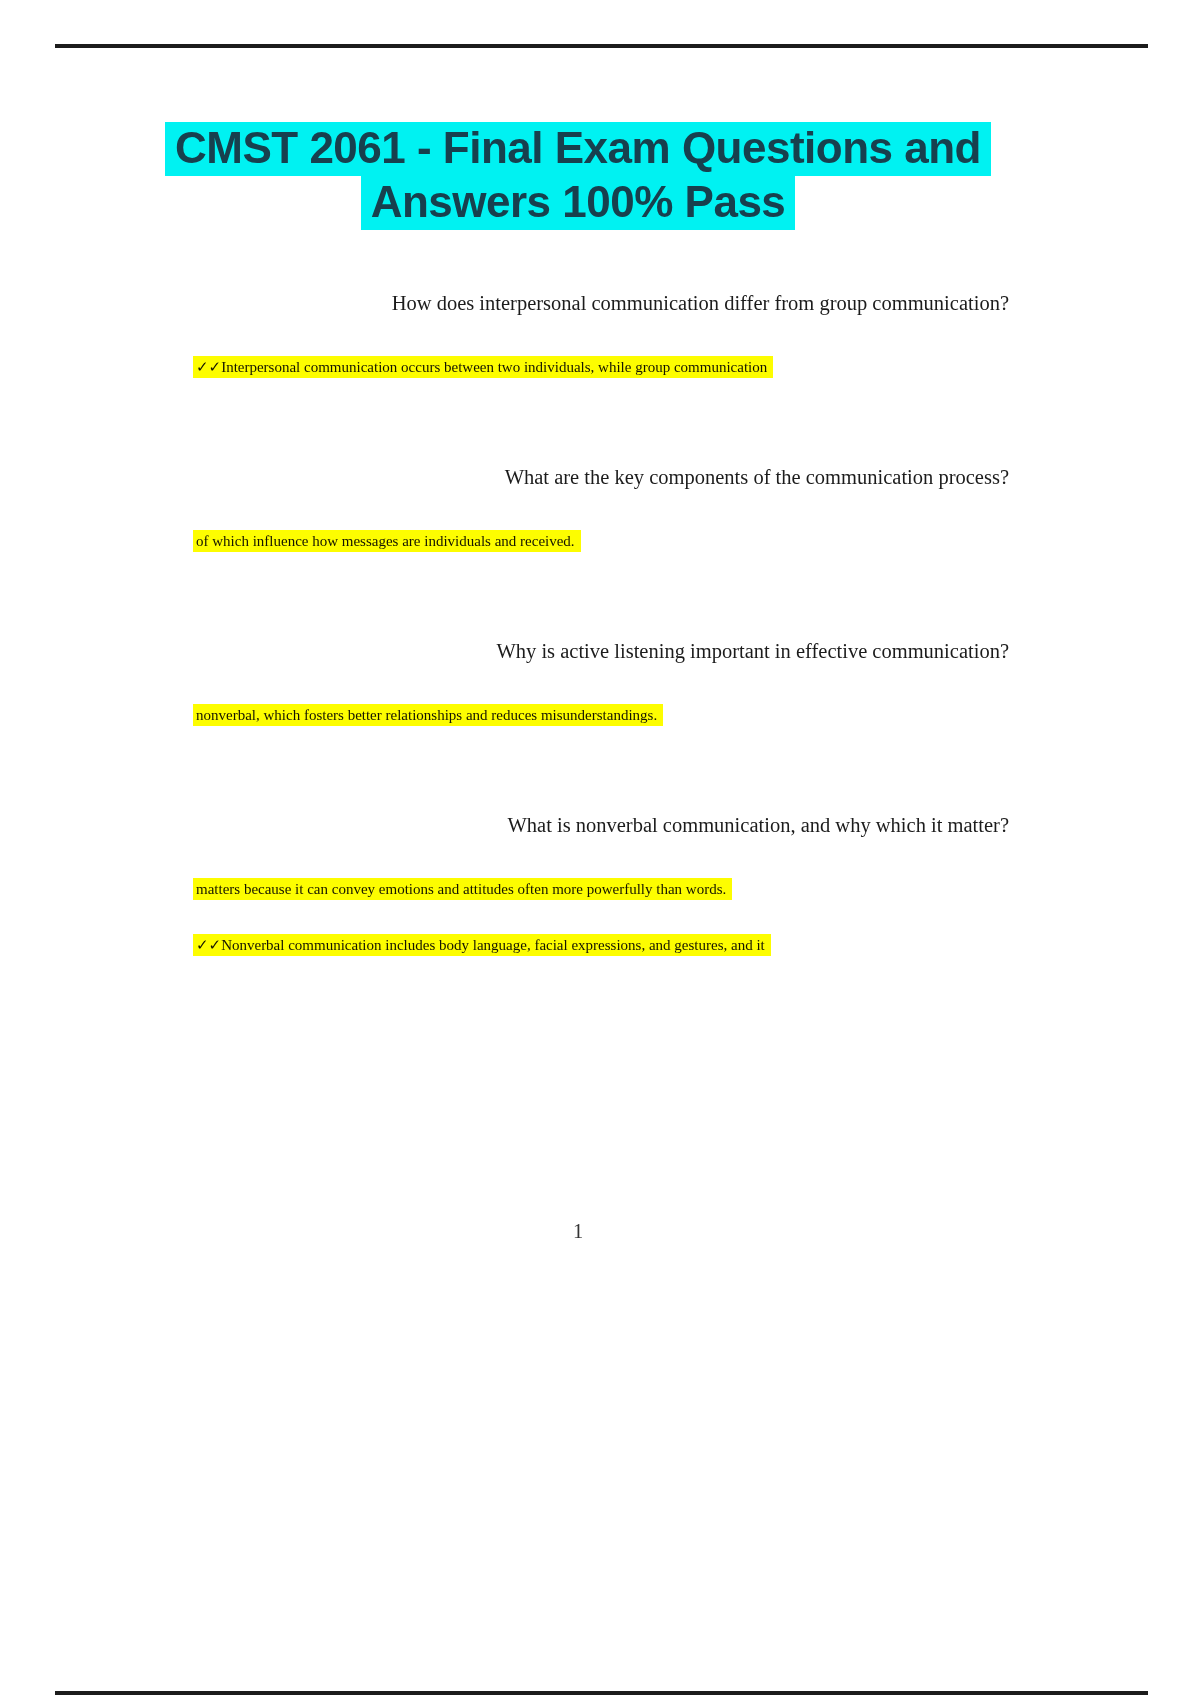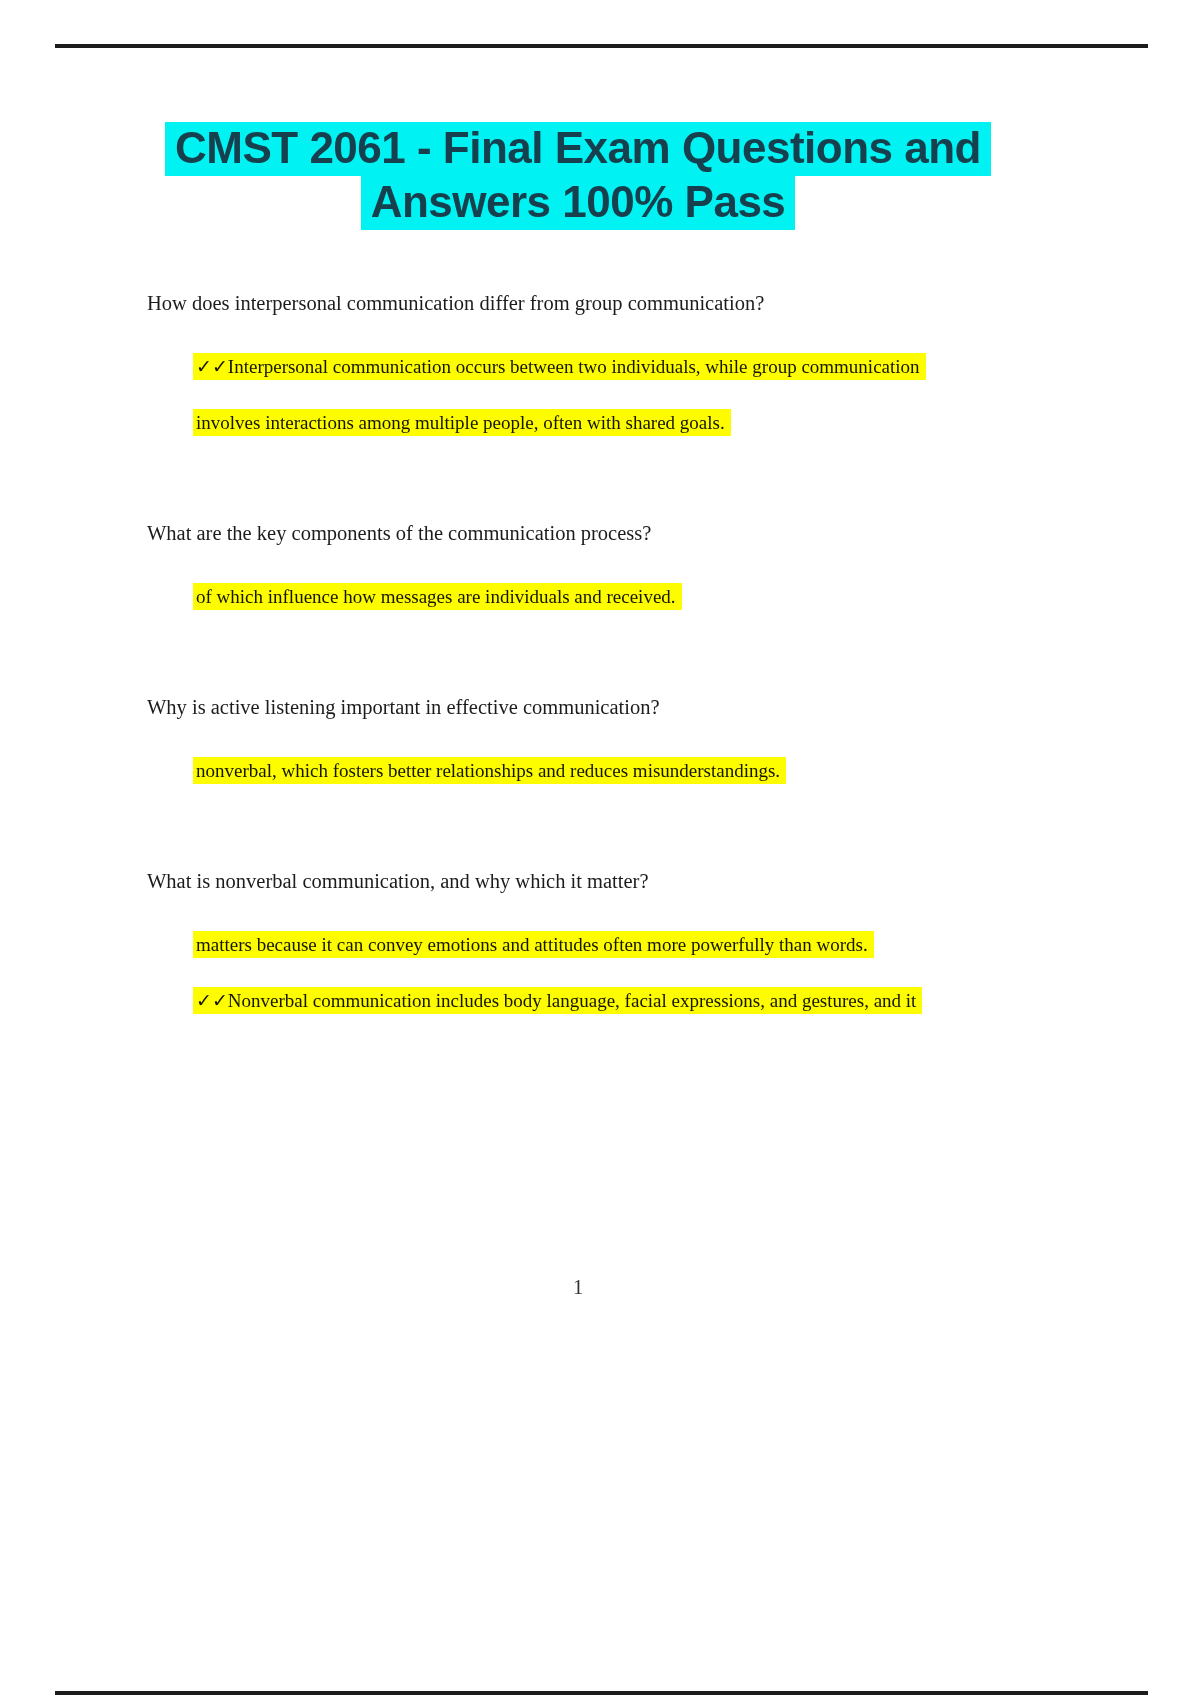--- a/index.html
+++ b/index.html
@@ -50,23 +50,24 @@
     padding:0 10px 2px 10px;
     white-space:nowrap;
   }
   .qa{margin:0 0 80px 0;}
   .q{
     font-size:20.5px;
     line-height:30px;
     margin:0 0 34px 0;
     white-space:nowrap;
     color:#1c1c1c;
+    text-align:right;
   }
   .a-line{
-    font-size:19px;
+    font-size:15px;
     line-height:30px;
     margin:0 0 26px 0;
     white-space:nowrap;
     padding-left:46px;
   }
   .a-line .hl{
     background:var(--yellow);
     color:#151500;
     padding:3px 6px 3px 3px;
   }
@@ -86,21 +87,20 @@
 
   <div class="content">
 
     <h1 class="title"><span class="tline">CMST 2061 - Final Exam Questions and</span><br>
       <span class="tline">Answers 100% Pass</span>
     </h1>
 
     <div class="qa">
       <div class="q">How does interpersonal communication differ from group communication?</div>
       <div class="a-line"><span class="hl">✓✓Interpersonal communication occurs between two individuals, while group communication</span></div>
-      <div class="a-line"><span class="hl">involves interactions among multiple people, often with shared goals.</span></div>
     </div>
 
     <div class="qa">
       <div class="q">What are the key components of the communication process?</div>
       <div class="a-line"><span class="hl">of which influence how messages are individuals and received.</span></div>
     </div>
 
     <div class="qa">
       <div class="q">Why is active listening important in effective communication?</div>
       <div class="a-line"><span class="hl">nonverbal, which fosters better relationships and reduces misunderstandings.</span></div>

